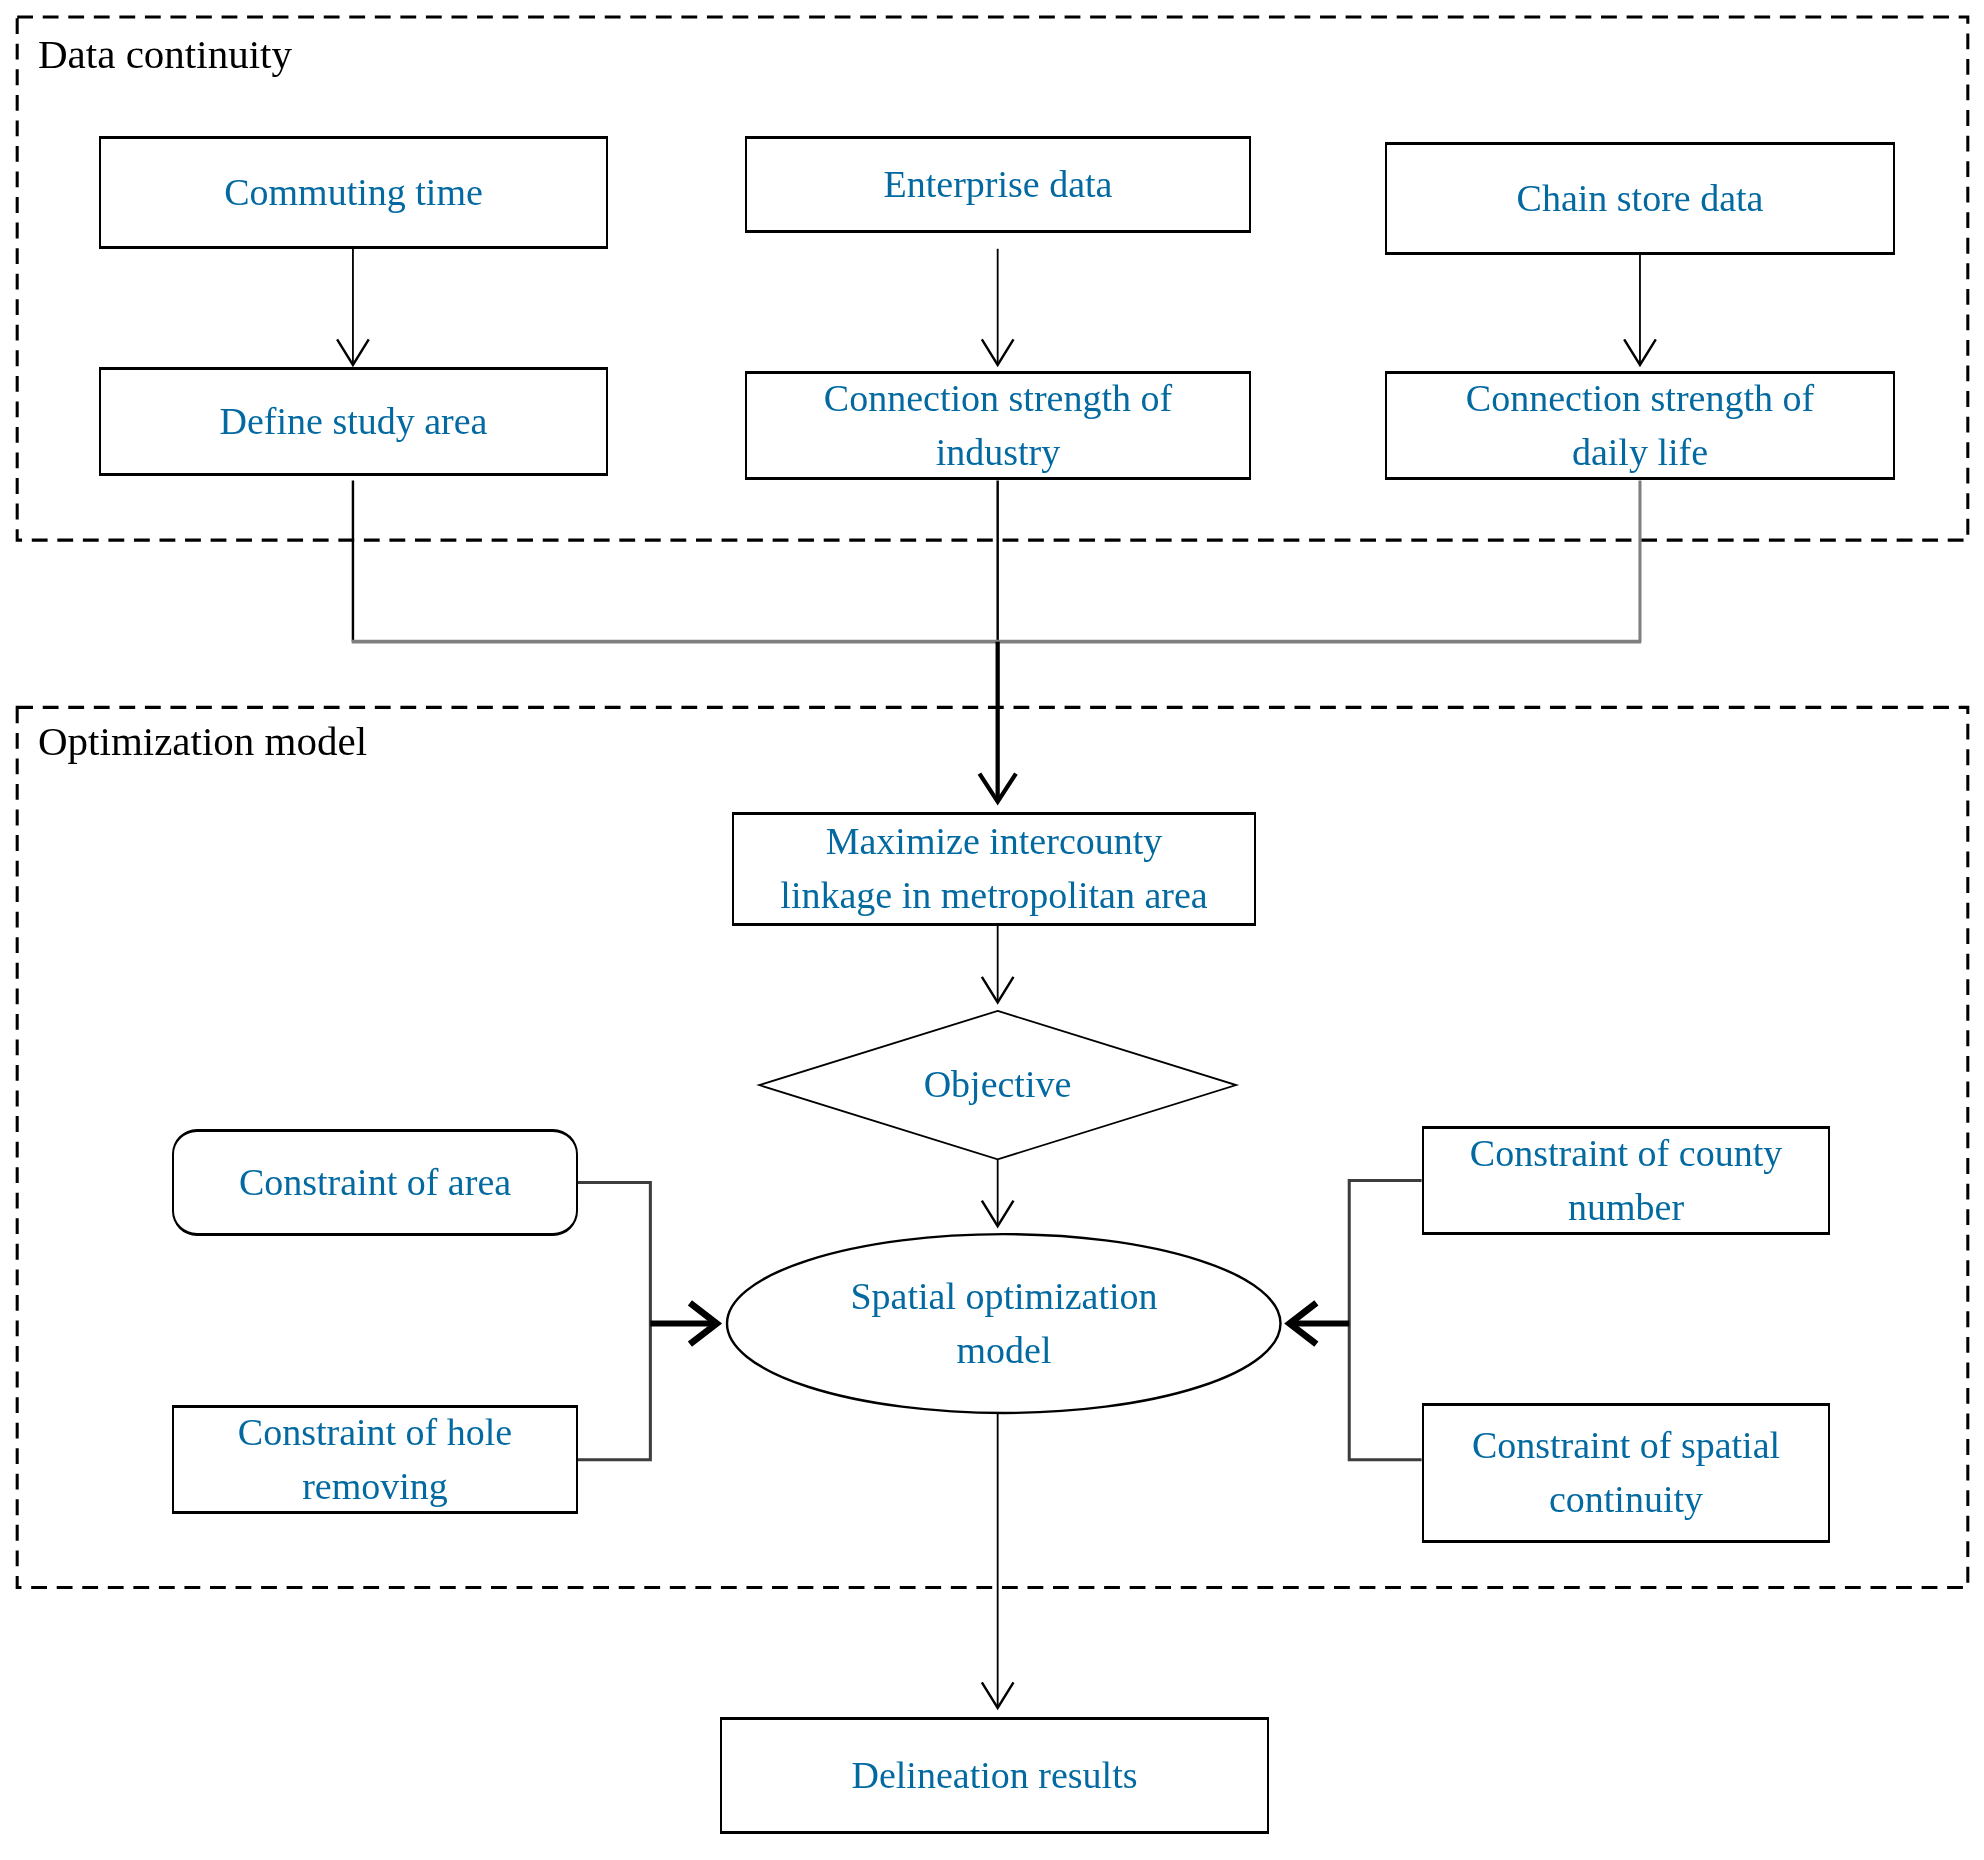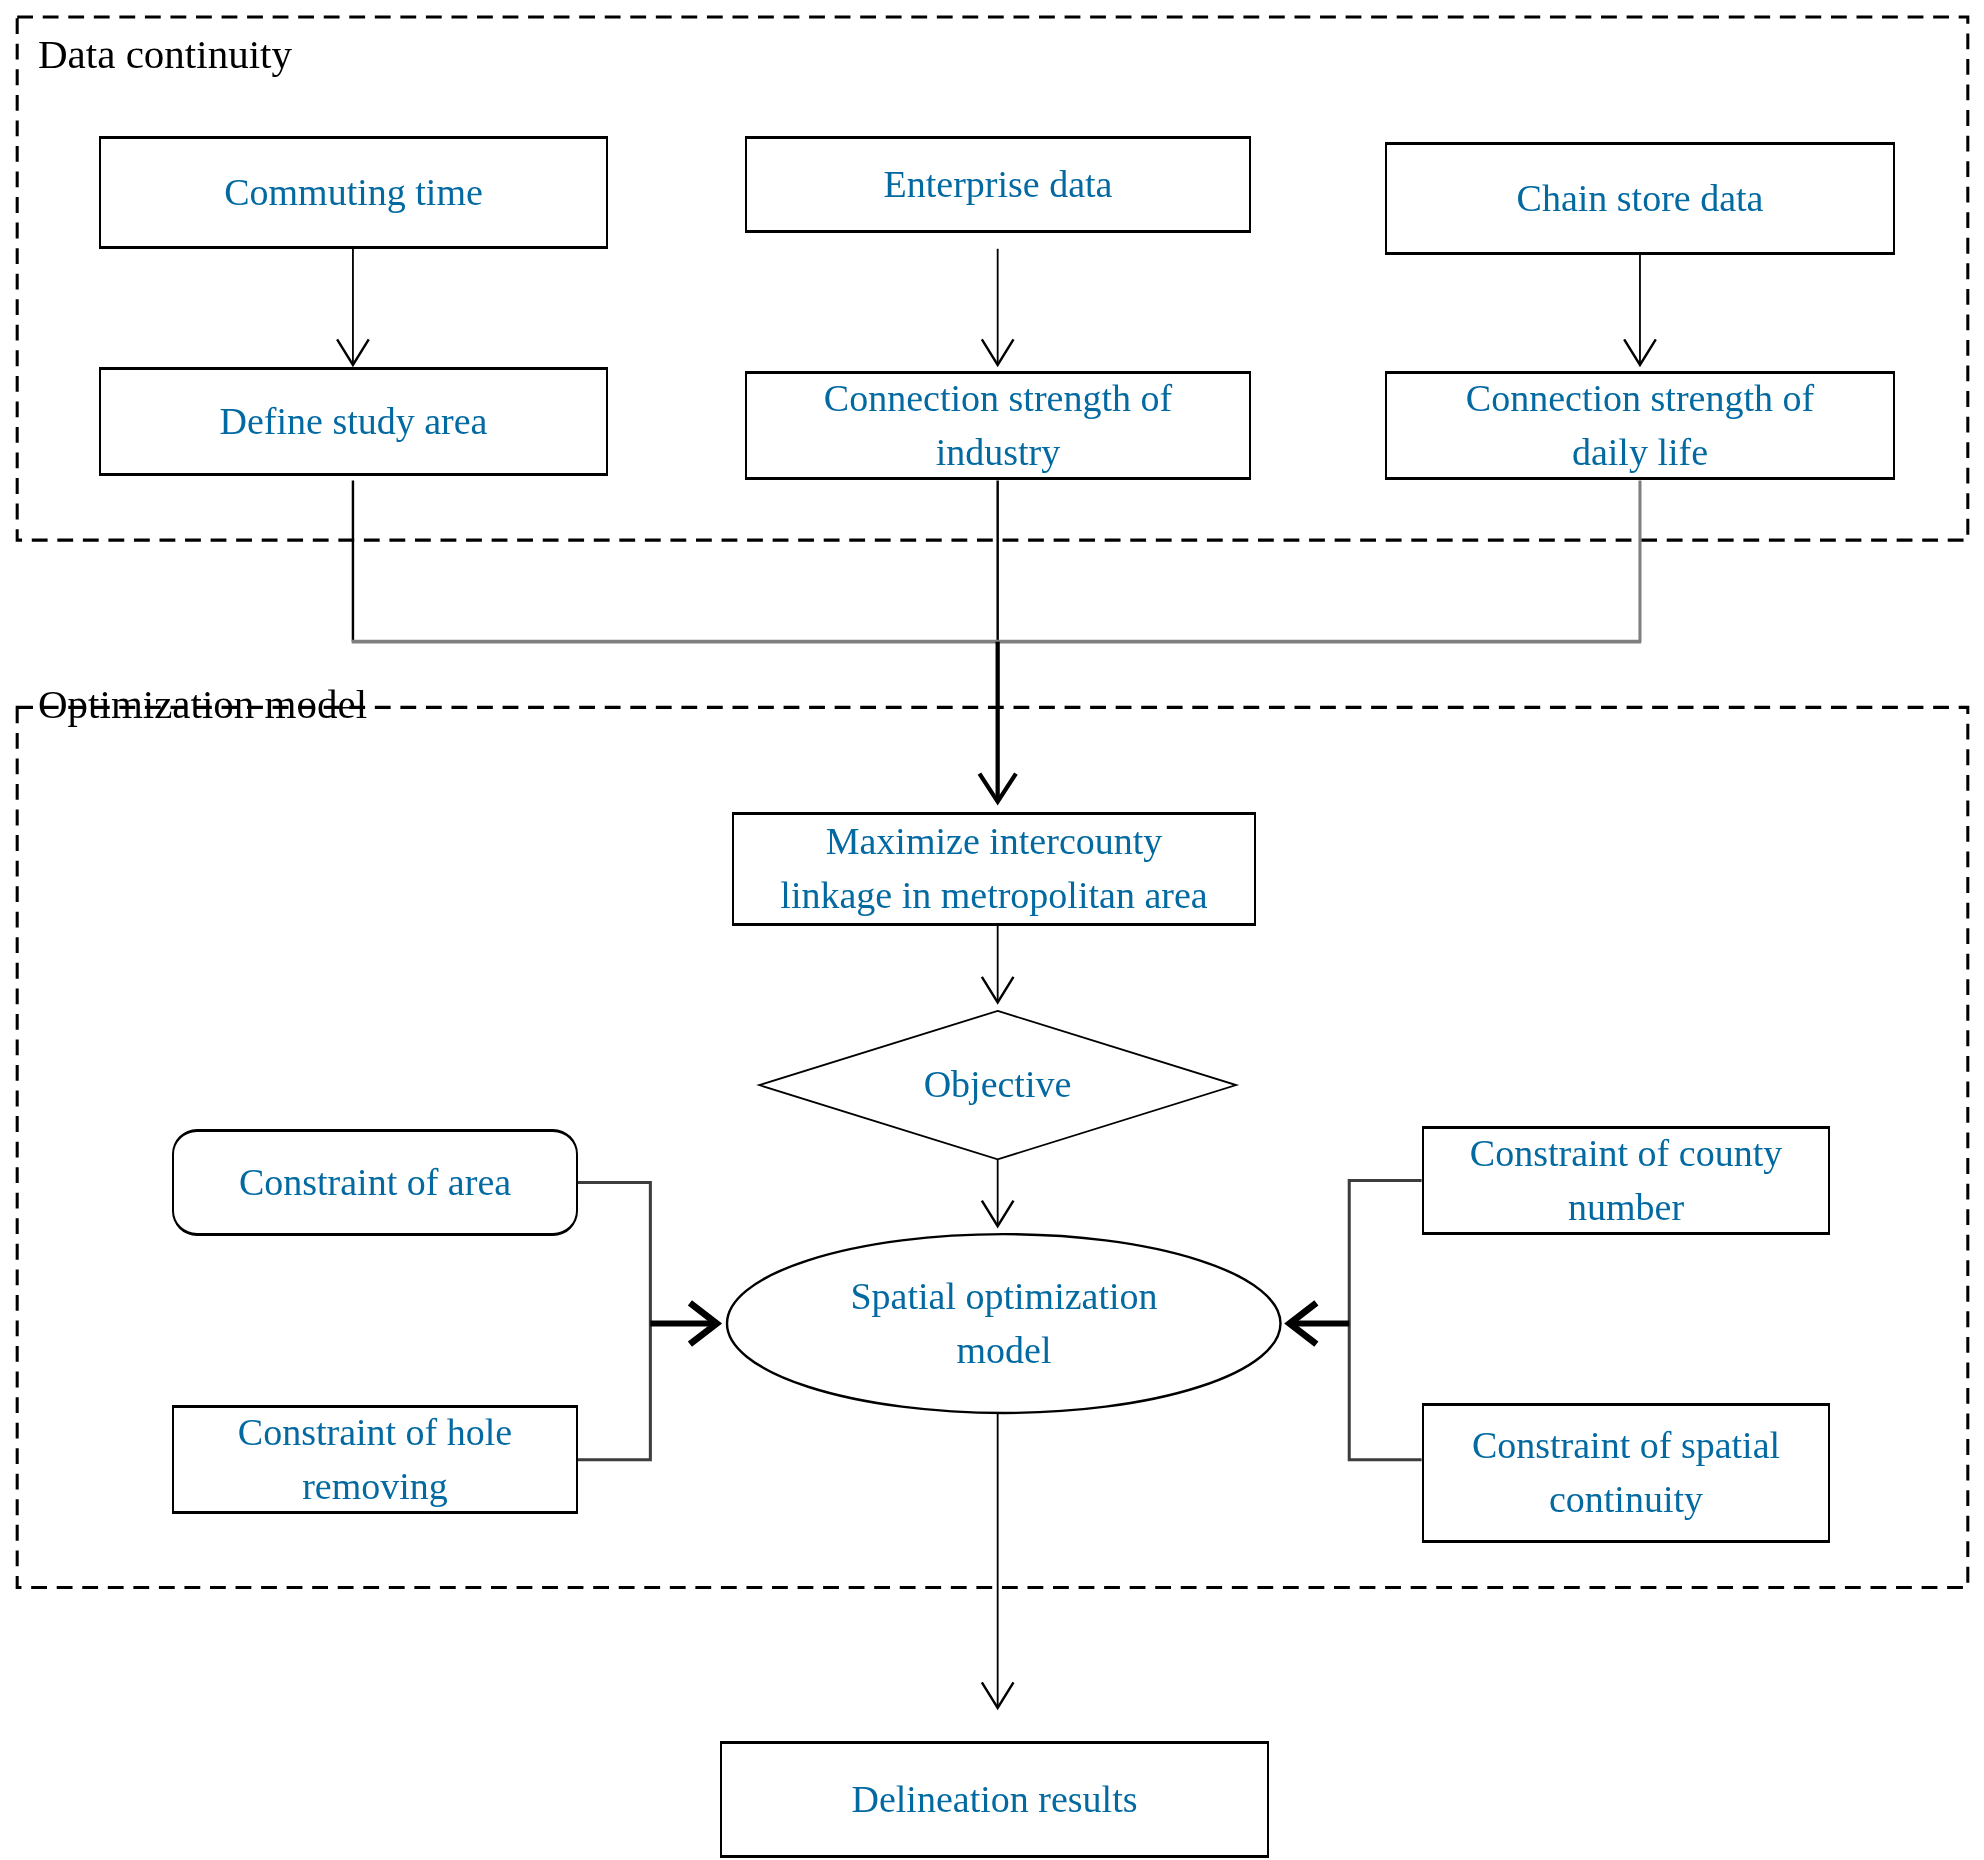--- a/index.html
+++ b/index.html
@@ -99,21 +99,21 @@
 
     <polyline points="2337,1941 2218,1941 2218,2400 2337,2400" fill="none" stroke="#3d3d3d" stroke-width="5"></polyline>
     <line x1="2218" y1="2176" x2="2120" y2="2176" stroke="#000000" stroke-width="10" marker-end="url(#vThick)"></line>
 
     <ellipse cx="1650" cy="2176" rx="455" ry="147" fill="#ffffff" stroke="#000000" stroke-width="4"></ellipse>
 
     <line x1="1640" y1="2323" x2="1640" y2="2808" stroke="#000000" stroke-width="3" marker-end="url(#vThin)"></line>
   </svg>
 
   <div class="section-label" style="left:38px; top:32px;">Data continuity</div>
-  <div class="section-label" style="left:38px; top:682px;">Optimization model</div>
+  <div class="section-label" style="left:38px; top:719px;">Optimization model</div>
 
   <div class="node" style="left:99px; top:136px; width:509px; height:113px;">
     <span class="node-label">Commuting time</span>
   </div>
   <div class="node" style="left:745px; top:136px; width:506px; height:97px;">
     <span class="node-label">Enterprise data</span>
   </div>
   <div class="node" style="left:1385px; top:142px; width:510px; height:113px;">
     <span class="node-label">Chain store data</span>
   </div>
@@ -150,18 +150,18 @@
 number</span>
   </div>
   <div class="node" style="left:1422px; top:1403px; width:408px; height:140px;">
     <span class="node-label">Constraint of spatial
 continuity</span>
   </div>
 
   <div class="shape-label" style="left:797px; top:1256px; width:414px; height:136px;">Spatial optimization
 model</div>
 
-  <div class="node" style="left:720px; top:1717px; width:549px; height:117px;margin-top:24px;">
+  <div class="node" style="left:720px; top:1717px; width:549px; height:117px;">
     <span class="node-label">Delineation results</span>
   </div>
 
 </div>
 
 
 </body></html>

